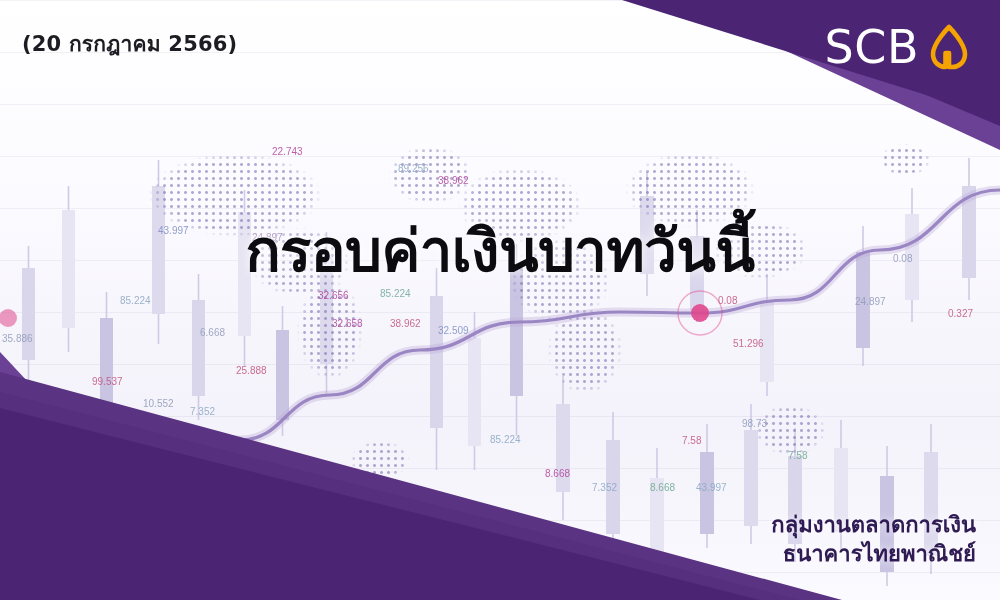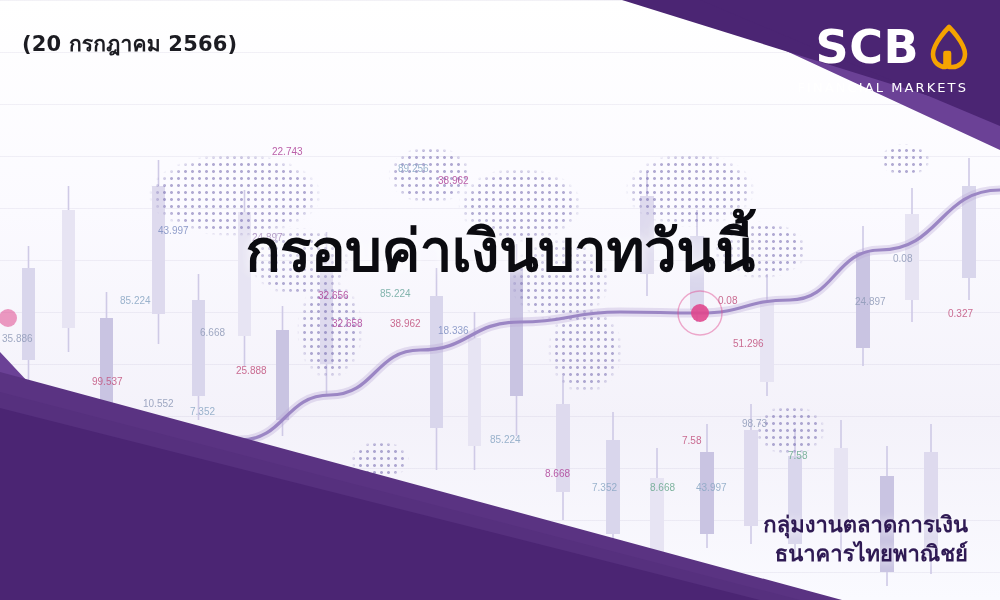--- a/index.html
+++ b/index.html
@@ -87,32 +87,32 @@
   }
 
   #footer-left{
     position:absolute;left:24px;bottom:32px;color:#ffffff;
     font-family:"DejaVu Sans","Liberation Sans",sans-serif;
     font-weight:700;font-size:24px;line-height:1.38;z-index:8;
   }
   #footer-left span{display:block;}
 
   #footer-right{
-    position:absolute;right:32px;bottom:32px;color:#2f1a54;
+    position:absolute;right:24px;bottom:32px;color:#2f1a54;
     font-family:"DejaVu Sans","Liberation Sans",sans-serif;
     font-weight:700;font-size:22px;line-height:1.32;text-align:right;z-index:8;
     text-shadow:0 0 8px rgba(255,255,255,.8);
   }
   #footer-right span{display:block;}
 
   
   #logo{position:absolute;right:30px;top:24px;z-index:9;text-align:center;}
   #logo-row{display:flex;align-items:center;justify-content:flex-end;gap:9px;}
   #logo-word{
-    color:#ffffff;font-weight:700;font-size:46px;letter-spacing:.5px;line-height:1;
+    color:#ffffff;font-weight:400;font-size:46px;letter-spacing:.5px;line-height:1;
     font-family:"DejaVu Sans","Liberation Sans",sans-serif;
   }
   #logo-sub{
     color:#ffffff;font-size:13px;letter-spacing:2.1px;margin-top:10px;
     font-family:"DejaVu Sans","Liberation Sans",sans-serif;font-weight:400;
     text-align:center;padding-right:2px;
   }
 
   .num{
     position:absolute;font-size:10px;white-space:nowrap;
@@ -195,21 +195,21 @@
     </svg>
 
   <div class="layer" id="bg-numbers">
       <span class="num" style="left: 272px; top: 146px; color: rgb(176, 69, 154);">22.743</span>
       <span class="num" style="left: 158px; top: 225px; color: rgb(127, 143, 194);">43.997</span>
       <span class="num" style="left: 252px; top: 232px; color: rgb(154, 122, 181);">24.897</span>
       <span class="num" style="left: 120px; top: 295px; color: rgb(138, 167, 196);">85.224</span>
       <span class="num" style="left: 318px; top: 290px; color: rgb(176, 69, 154);">32.656</span>
       <span class="num" style="left: 398px; top: 163px; color: rgb(138, 167, 196);">89.256</span>
       <span class="num" style="left: 438px; top: 175px; color: rgb(176, 69, 154);">38.962</span>
-      <span class="num" style="left: 438px; top: 325px; color: rgb(127, 143, 194);">18.336</span>
+      <span class="num" style="left: 438px; top: 325px; color: rgb(127, 143, 194);">32.509</span>
       <span class="num" style="left: 390px; top: 318px; color: rgb(194, 84, 127);">38.962</span>
       <span class="num" style="left: 332px; top: 318px; color: rgb(176, 69, 154);">32.658</span>
       <span class="num" style="left: 92px; top: 376px; color: rgb(194, 84, 127);">99.537</span>
       <span class="num" style="left: 236px; top: 365px; color: rgb(194, 84, 127);">25.888</span>
       <span class="num" style="left: 143px; top: 398px; color: rgb(143, 154, 184);">10.552</span>
       <span class="num" style="left: 190px; top: 406px; color: rgb(138, 167, 196);">7.352</span>
       <span class="num" style="left: 200px; top: 327px; color: rgb(143, 154, 184); text-align: right;">6.668</span>
       <span class="num" style="left: 490px; top: 434px; color: rgb(138, 167, 196);">85.224</span>
       <span class="num" style="left: 545px; top: 468px; color: rgb(176, 69, 154);">8.668</span>
       <span class="num" style="left: 592px; top: 482px; color: rgb(138, 167, 196);">7.352</span>
@@ -244,21 +244,20 @@
 
   <div id="logo">
     <div id="logo-row">
       <span id="logo-word">SCB</span>
       <span style="display:inline-block;line-height:0;">
         <svg width="42" height="46" viewBox="0 0 42 46" aria-hidden="true">
           <path d="M21 3 C21 3 5 19 5 30 C5 38 11 43 17.5 43 L17.5 29 L21 29 L21 43 L24.5 43 C31 43 37 38 37 30 C37 19 21 3 21 3 Z" fill="none" stroke="#F5A300" stroke-width="4.6" stroke-linejoin="round"></path>
         </svg>
       </span>
     </div>
-    <div id="logo-sub">FINANCIAL MARKETS</div>
   </div>
 
   <div id="headline">
     <span id="headline-line1">กรอบค่าเงินบาทวันนี้</span>
   </div>
 
 
   <div id="footer-right">
     <span>กลุ่มงานตลาดการเงิน</span>
     <span>ธนาคารไทยพาณิชย์</span>

